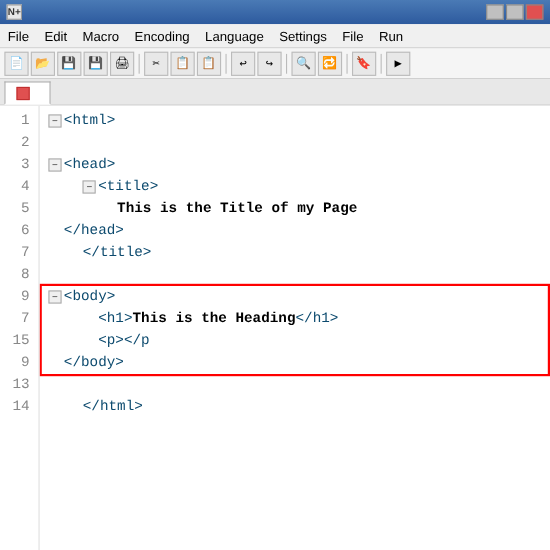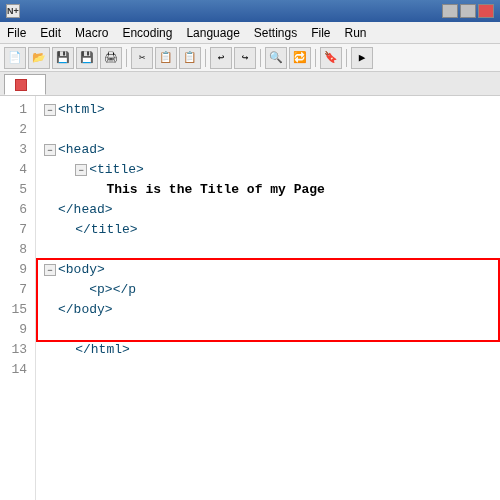--- a/index.html
+++ b/index.html
@@ -290,19 +290,20 @@
   <div class="code-area" id="codeArea" style="position: relative;">
       <div class="code-line"><span class="fold-icon">−</span><span class="tag">&lt;html&gt;</span></div>
       <div class="code-line"></div>
       <div class="code-line"><span class="fold-icon">−</span><span class="tag">&lt;head&gt;</span></div>
       <div class="code-line">&nbsp;&nbsp;&nbsp;&nbsp;<span class="fold-icon">−</span><span class="tag">&lt;title&gt;</span></div>
       <div class="code-line">&nbsp;&nbsp;&nbsp;&nbsp;&nbsp;&nbsp;&nbsp;&nbsp;<span class="text-content">This is the Title of my Page</span></div>
       <div class="code-line"><span style="display:inline-block;width:14px;"></span><span class="tag">&lt;/head&gt;</span></div>
       <div class="code-line">&nbsp;&nbsp;&nbsp;&nbsp;<span class="tag">&lt;/title&gt;</span></div>
       <div class="code-line"></div>
       <div class="code-line"><span class="fold-icon">−</span><span class="tag">&lt;body&gt;</span></div>
+      <div class="code-line">&nbsp;&nbsp;&nbsp;&nbsp;<span style="display:inline-block;width:14px;"></span><span class="tag">&lt;h1&gt;</span><span class="text-content">This is the Heading</span><span class="tag">&lt;/h1&gt;</span></div>
       <div class="code-line">&nbsp;&nbsp;&nbsp;&nbsp;<span style="display:inline-block;width:14px;"></span><span class="tag">&lt;p&gt;</span><span class="tag">&lt;/p</span></div>
       <div class="code-line"><span style="display:inline-block;width:14px;"></span><span class="tag">&lt;/body&gt;</span></div>
       <div class="code-line"></div>
       <div class="code-line">&nbsp;&nbsp;&nbsp;&nbsp;<span class="tag">&lt;/html&gt;</span></div>
       <div class="highlight-box" style="top: 162px; left: 0px; right: 0px; height: 84px;"></div>
     </div>
 </div>
 
 </body></html>

